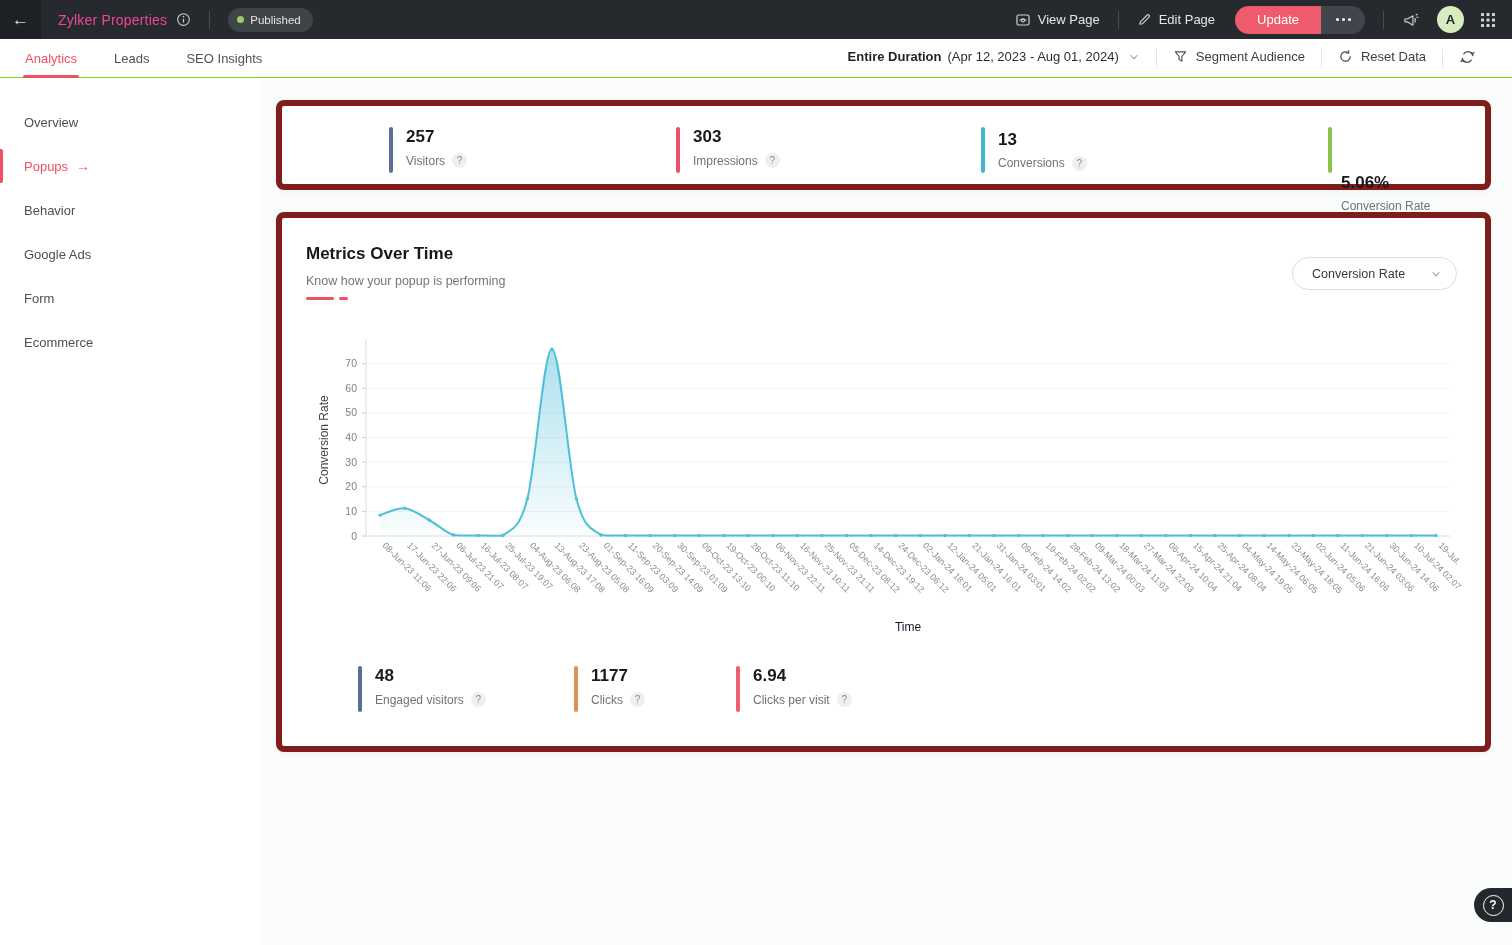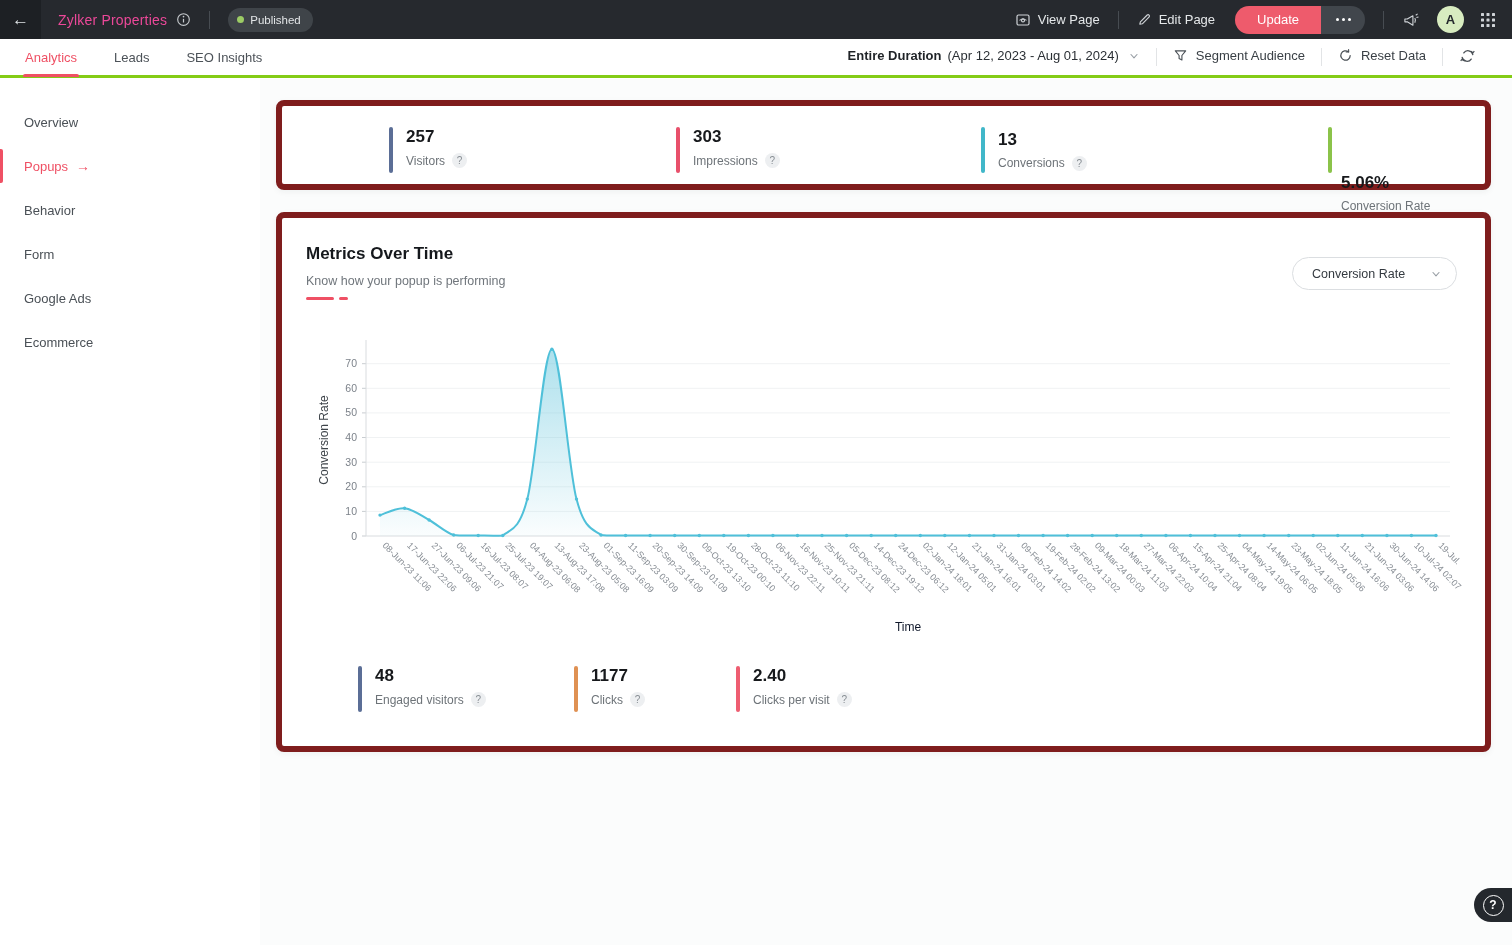--- a/index.html
+++ b/index.html
@@ -29,21 +29,21 @@
   .more-btn { background:#41464c; border:none; border-radius:0 14px 14px 0; width:44px;
     cursor:pointer; display:flex; align-items:center; justify-content:center; gap:3px; }
   .more-btn i { width:3px; height:3px; border-radius:50%; background:#fff; display:block; }
   .avatar { width:27px; height:27px; border-radius:50%; background:#d8ecc0; color:#24282c;
     font-size:13px; font-weight:bold; display:flex; align-items:center; justify-content:center;
     margin:0 16px; cursor:pointer; }
   .bell-btn, .grid-btn { cursor:pointer; }
   .grid-btn { margin-right:16px; }
   
   .navbar { position:absolute; left:0; top:39px; width:1512px; height:39px; background:#fff;
-    border-bottom:3px solid #84cc16; display:flex; align-items:center; padding-left:25px; }
+    border-bottom:1px solid #84cc16; display:flex; align-items:center; padding-left:25px; }
   .tab { position:relative; height:39px; line-height:39px; font-size:13px; color:#4c5258;
     margin-right:37px; cursor:pointer; }
   .tab.active { color:#ef5064; font-weight:500; }
   .tab.active::after { content:""; position:absolute; left:-2px; right:-2px; bottom:0;
     height:3px; background:#ef5064; border-radius:2px 2px 0 0; }
   .nav-right { margin-left:auto; display:flex; align-items:flex-start; padding-right:36px; }
   .duration { display:flex; align-items:center; cursor:pointer; }
   .duration-label { font-size:13px; font-weight:bold; color:#1f2327; }
   .duration-value { font-size:13px; color:#2a2f34; margin-left:6px; }
   .duration .icon { margin-left:9px; }
@@ -230,24 +230,24 @@
   </div>
   <div class="side-item active">
     <span class="active-bar"></span>
     <span>Popups</span>
     <span class="arrow">→</span>
   </div>
   <div class="side-item">
     <span>Behavior</span>
   </div>
   <div class="side-item">
+    <span>Google Ads</span>
+  </div>
+  <div class="side-item">
     <span>Form</span>
-  </div>
-  <div class="side-item">
-    <span>Google Ads</span>
   </div>
   <div class="side-item">
     <span>Ecommerce</span>
   </div>
 </aside>
 
 <section class="card stats-card">
   <div class="stat tstat-0">
     <span class="stat-bar" style="background: rgb(91, 110, 150);"></span>
     <div class="stat-txt">
@@ -449,21 +449,21 @@
       <div class="stat-value">1177</div>
       <div class="stat-label-row">
         <span class="stat-label">Clicks</span>
         <span class="q-badge">?</span>
       </div>
     </div>
   </div>
   <div class="stat fstat-2">
     <span class="stat-bar" style="background: rgb(238, 93, 113);"></span>
     <div class="stat-txt">
-      <div class="stat-value">2.40</div>
+      <div class="stat-value">6.94</div>
       <div class="stat-label-row">
         <span class="stat-label">Clicks per visit</span>
         <span class="q-badge">?</span>
       </div>
     </div>
   </div>
 </section>
 
 <div class="help-fab">
   <span class="ring">?</span>

